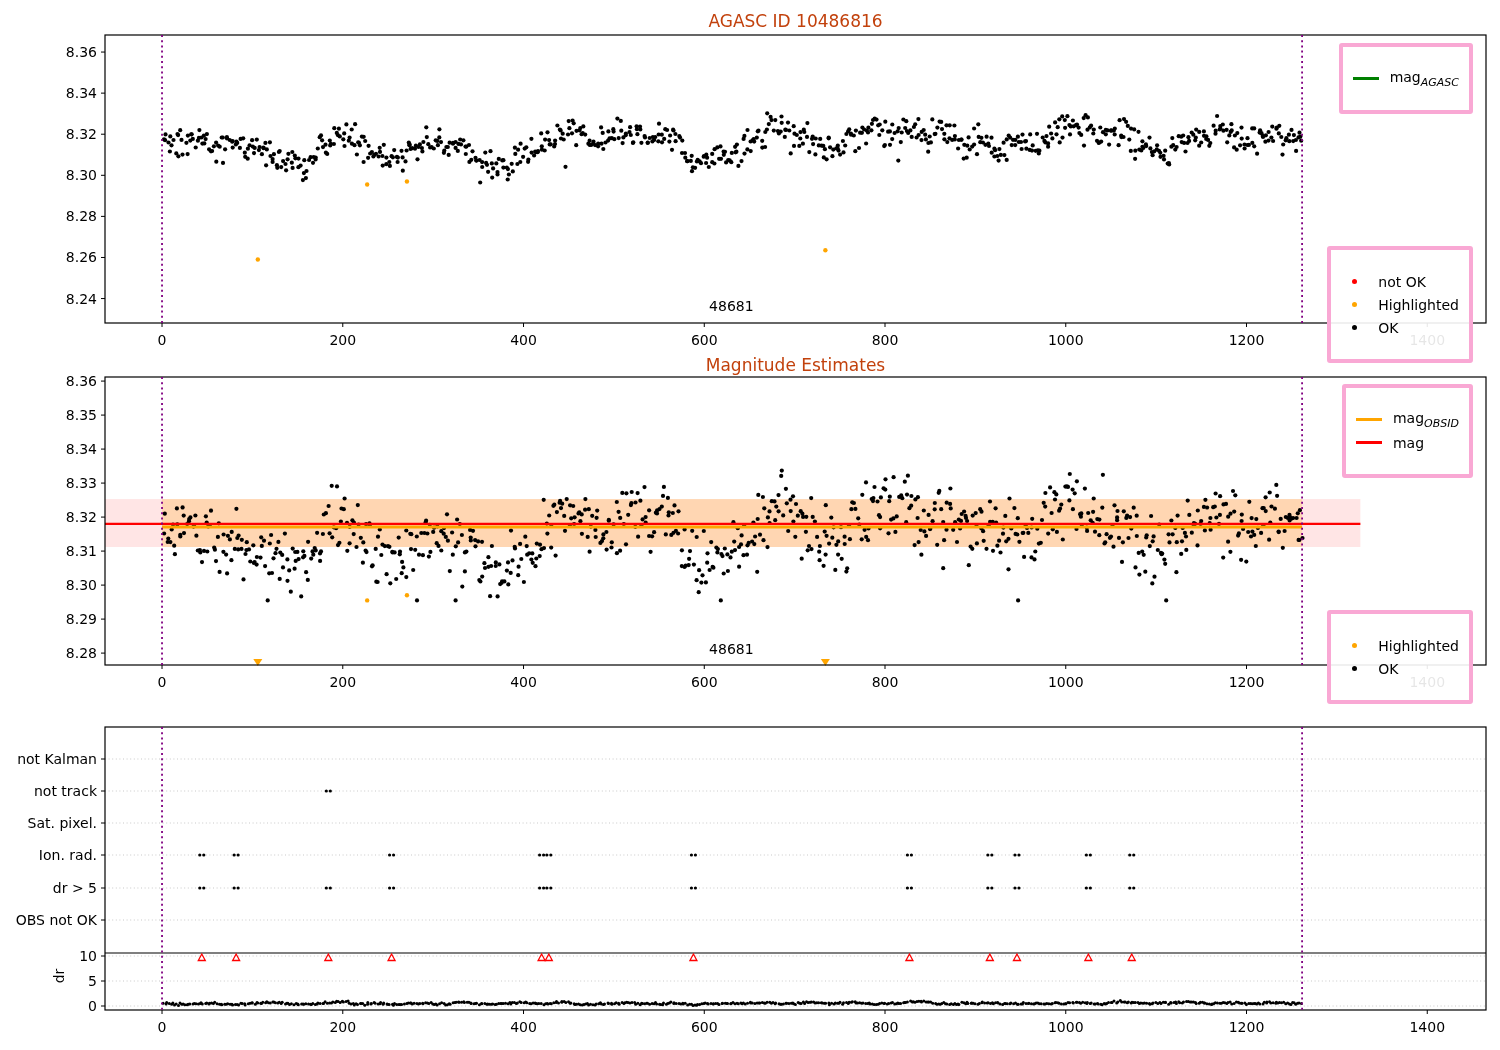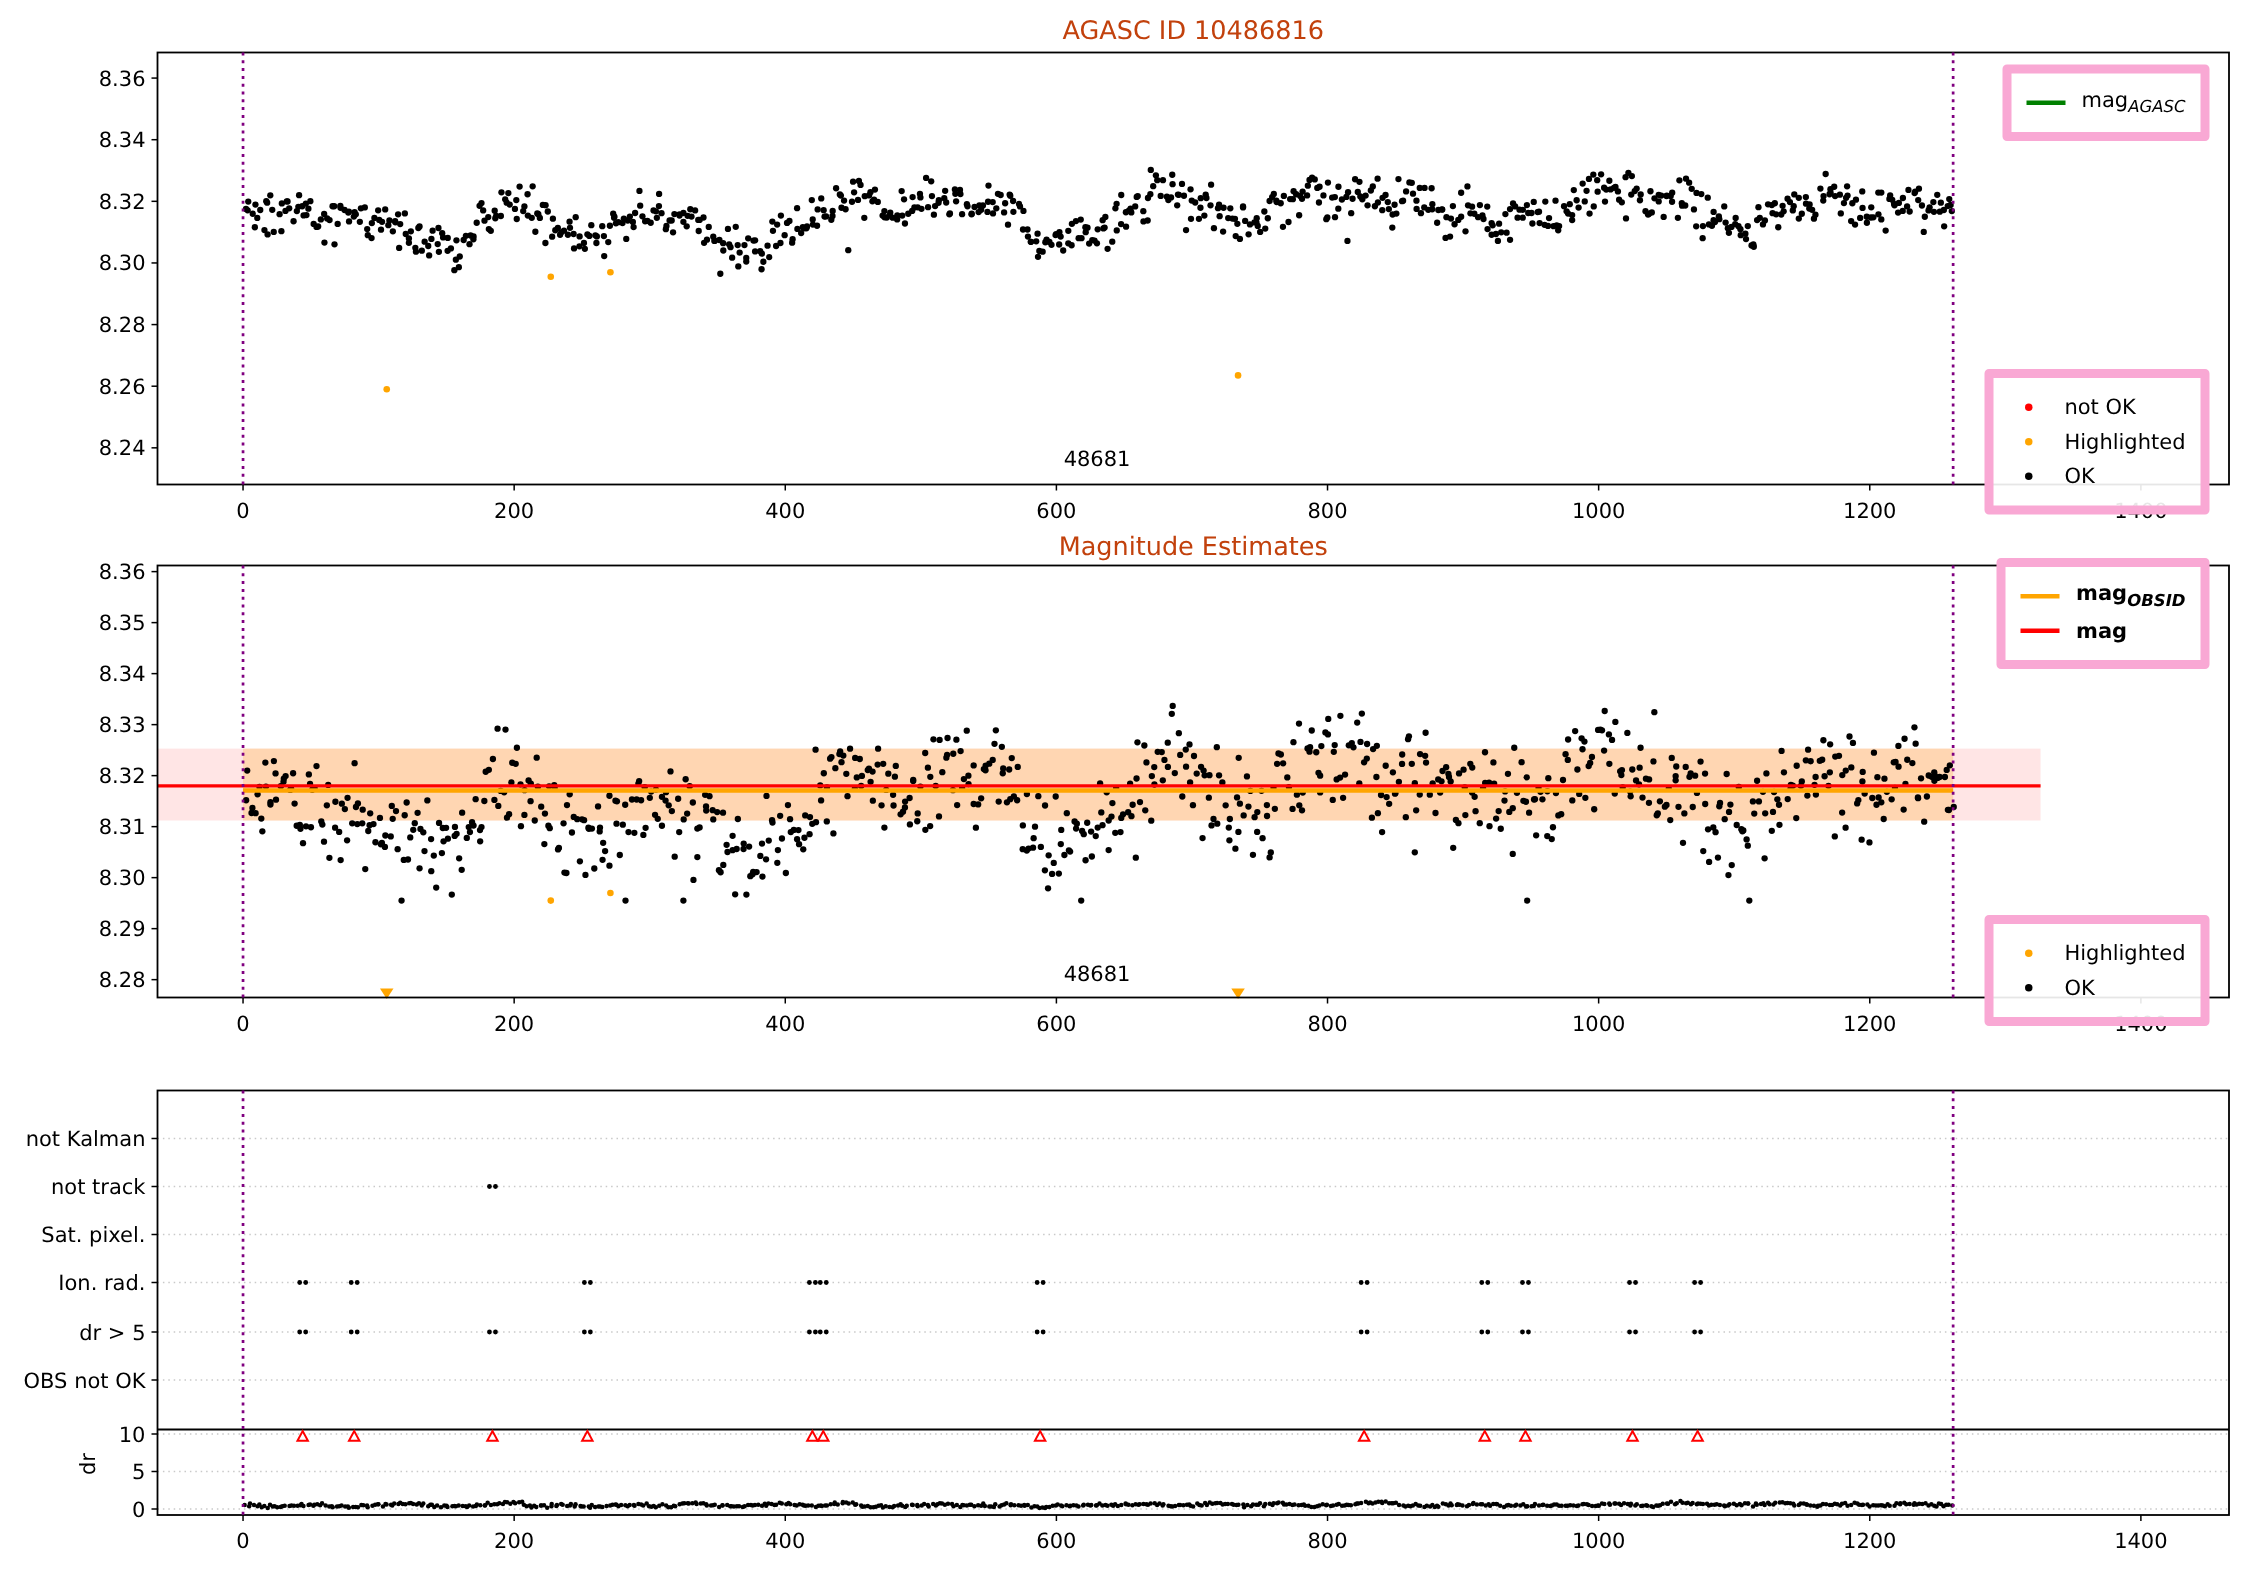--- a/index.html
+++ b/index.html
@@ -1,30 +1,30 @@
 <!DOCTYPE html>
 <html><head>
 <meta charset="utf-8">
 <style>
   html,body{margin:0;padding:0;background:#ffffff;font-family:"DejaVu Sans",sans-serif;}
   #figure{position:relative;width:1500px;height:1050px;background:#ffffff;overflow:hidden;}
   #plot{position:absolute;left:0;top:0;}
   .fig-title{position:absolute;left:105px;width:1381px;text-align:center;font-size:17px;color:#c2410c;}
   #title-top{top:11px;}
   #title-mid{top:355px;}
-  .legend{position:absolute;right:27px;background:rgba(255,255,255,0.9);border:6px solid #f9a8d4;
-          border-radius:3px;padding:8px 10px;font-size:14px;color:#000;}
+  .legend{position:absolute;right:27px;background:rgba(255,255,255,0.9);border:4px solid #f9a8d4;
+          border-radius:3px;padding:20px 10px;font-size:14px;color:#000;}
   .legend .row{display:flex;align-items:center;height:23px;}
   .legend .sample{width:26px;display:flex;justify-content:center;align-items:center;margin-right:11px;flex:0 0 26px;}
   .legend .line{width:26px;height:3px;}
   .legend .dot{border-radius:50%;}
   .legend sub{font-style:italic;font-size:11px;}
   #legend-top-1{top:43px;}
   #legend-top-2{top:246px;}
-  #legend-mid-1{top:372px;font-weight:bold;}
+  #legend-mid-1{top:384px;}
   #legend-mid-2{top:610px;}
   #dr-ylabel{position:absolute;left:52px;top:968px;font-size:14px;color:#000;transform:rotate(-90deg);transform-origin:center;}
 </style>
 </head>
 <body>
 
 <div id="figure">
   <svg id="plot" width="1500" height="1050" viewBox="0 0 1500 1050">
       <g>
         <g>

